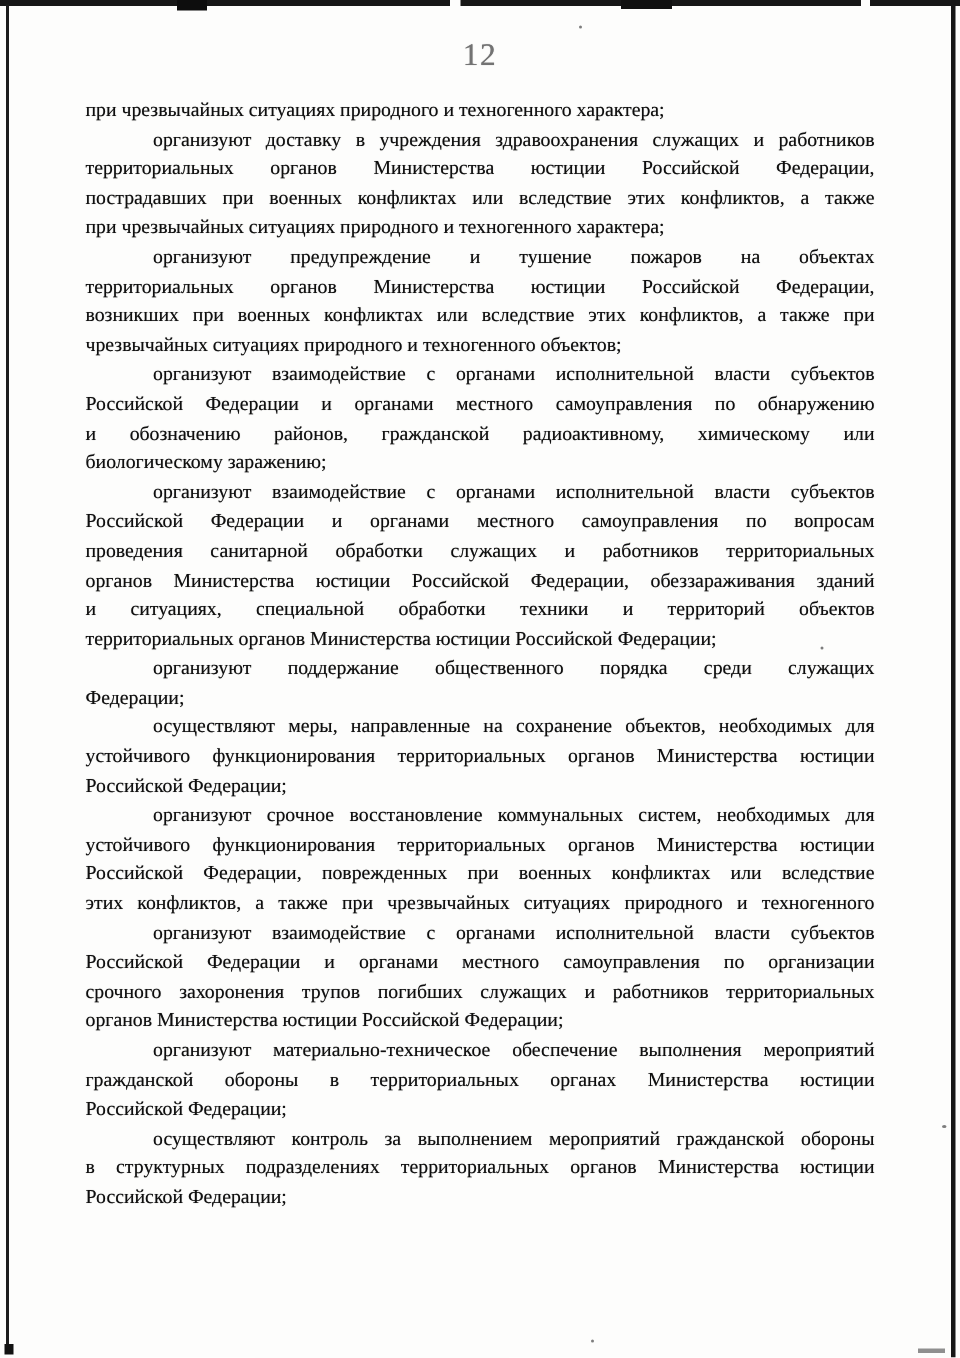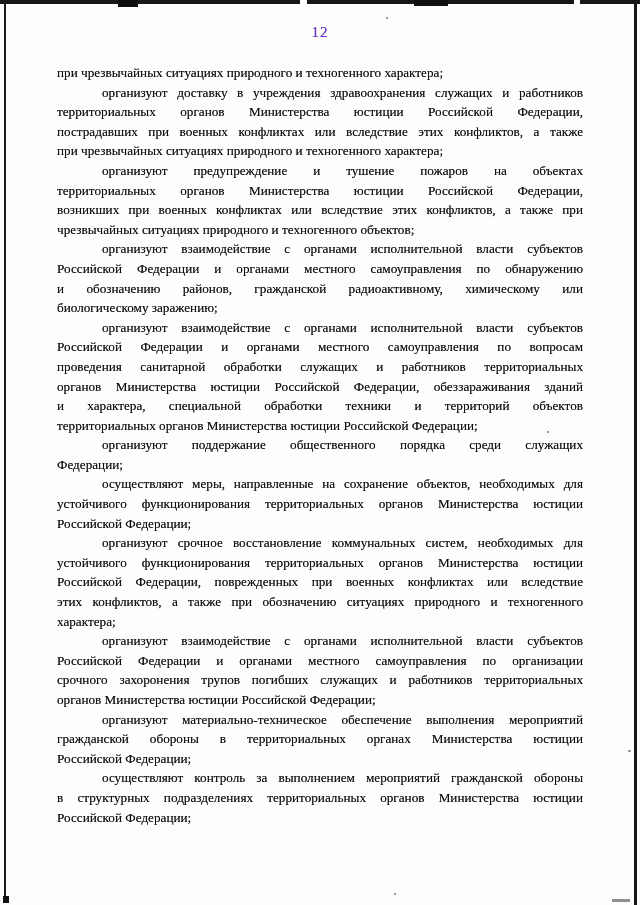--- a/index.html
+++ b/index.html
@@ -37,22 +37,22 @@
   .edge-bottom-dash { position: absolute; left: 612px; top: 899px; width: 18px; height: 3px; background: #8f8f8f; }
   .speck { position: absolute; background: #7d7d7d; border-radius: 50%; }
   .speck-1 { left: 386px; top: 17px; width: 2px; height: 2px; }
   .speck-2 { left: 547px; top: 431px; width: 2px; height: 2px; }
   .speck-3 { left: 394px; top: 893px; width: 2px; height: 2px; }
   .speck-4 { left: 628px; top: 750px; width: 3px; height: 2px; }
 
   .page-number {
     position: absolute; left: 0; top: 24px;
     width: 640px; text-align: center;
-    font-size: 15px; letter-spacing: 1px;
-    color: #6d28d9;
+    font-size: 21px; letter-spacing: 1px;
+    color: #737373;
     text-shadow: 0 0 0.5px rgba(0,0,0,0.55);
   }
   .text-block {
     position: absolute; left: 57px; top: 63px;
     width: 526px;
     font-size: 13.2px; line-height: 19.6px;
     color: #0f0f0f;
     text-shadow: 0 0 0.5px rgba(0,0,0,0.55);
   }
   .paragraph { margin: 0; }
@@ -104,38 +104,37 @@
         <div class="text-line first-indent">организуют взаимодействие с органами исполнительной власти субъектов</div>
         <div class="text-line">Российской Федерации и органами местного самоуправления по обнаружению</div>
         <div class="text-line">и обозначению районов, гражданской радиоактивному, химическому или</div>
         <div class="text-line last">биологическому заражению;</div>
       </div>
       <div class="paragraph">
         <div class="text-line first-indent">организуют взаимодействие с органами исполнительной власти субъектов</div>
         <div class="text-line">Российской Федерации и органами местного самоуправления по вопросам</div>
         <div class="text-line">проведения санитарной обработки служащих и работников территориальных</div>
         <div class="text-line">органов Министерства юстиции Российской Федерации, обеззараживания зданий</div>
-        <div class="text-line">и характера, специальной обработки техники и территорий объектов</div>
+        <div class="text-line">и ситуациях, специальной обработки техники и территорий объектов</div>
         <div class="text-line last">территориальных органов Министерства юстиции Российской Федерации;</div>
       </div>
       <div class="paragraph">
         <div class="text-line first-indent">организуют поддержание общественного порядка среди служащих</div>
         <div class="text-line last">Федерации;</div>
       </div>
       <div class="paragraph">
         <div class="text-line first-indent">осуществляют меры, направленные на сохранение объектов, необходимых для</div>
         <div class="text-line">устойчивого функционирования территориальных органов Министерства юстиции</div>
         <div class="text-line last">Российской Федерации;</div>
       </div>
       <div class="paragraph">
         <div class="text-line first-indent">организуют срочное восстановление коммунальных систем, необходимых для</div>
         <div class="text-line">устойчивого функционирования территориальных органов Министерства юстиции</div>
         <div class="text-line">Российской Федерации, поврежденных при военных конфликтах или вследствие</div>
-        <div class="text-line">этих конфликтов, а также при обозначению ситуациях природного и техногенного</div>
-        <div class="text-line last">характера;</div>
+        <div class="text-line">этих конфликтов, а также при чрезвычайных ситуациях природного и техногенного</div>
       </div>
       <div class="paragraph">
         <div class="text-line first-indent">организуют взаимодействие с органами исполнительной власти субъектов</div>
         <div class="text-line">Российской Федерации и органами местного самоуправления по организации</div>
         <div class="text-line">срочного захоронения трупов погибших служащих и работников территориальных</div>
         <div class="text-line last">органов Министерства юстиции Российской Федерации;</div>
       </div>
       <div class="paragraph">
         <div class="text-line first-indent">организуют материально-техническое обеспечение выполнения мероприятий</div>
         <div class="text-line">гражданской обороны в территориальных органах Министерства юстиции</div>

